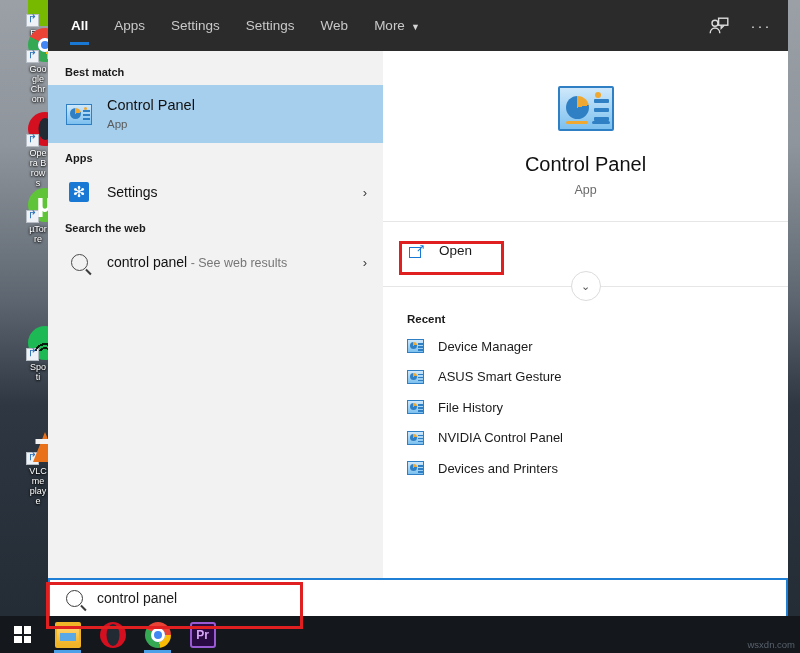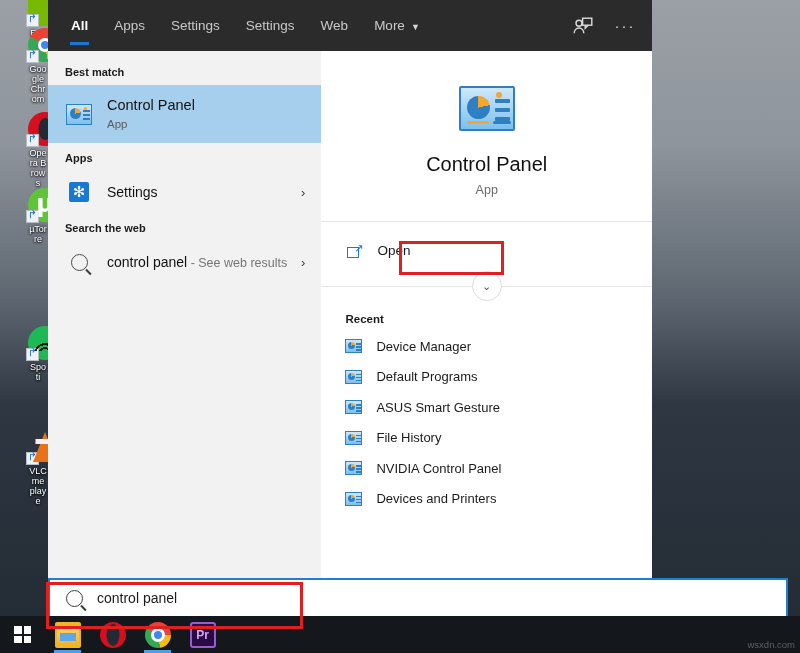--- a/index.html
+++ b/index.html
@@ -97,21 +97,21 @@
      background: linear-gradient(180deg,#ffd166,#f0b429); border-radius: 0 0 2px 2px; }
   .ic-folder::after { content:""; position:absolute; left:5px; top:11px; width:16px; height:8px;
      background: #5aa9e6; }
   .ic-pr { border: 2px solid #9a5ad4; background: #2a0a42; border-radius: 3px; }
   .ic-pr::after { content: "Pr"; position: absolute; left: 50%; top: 50%;
      transform: translate(-50%,-50%); font-size: 12px; color: #d7a5f7;
      font-family: "Liberation Sans", sans-serif; font-weight: 600; }
 
   
   #flyout {
-    position: absolute; left: 48px; top: 0; width: 604px; height: 578px;
+    position: absolute; left: 48px; top: 0; width: 740px; height: 578px;
     background: #ffffff;
   }
   #flyout-header {
     height: 51px; background: #2b2b2b;
     display: flex; align-items: center; padding: 0 14px 0 10px;
   }
   .tabs { display: flex; align-items: flex-end; height: 51px; }
   .tab {
     position: relative; height: 51px; display: flex; align-items: center;
     padding: 0 13px; color: #c9c9c9; font-size: 13.5px; cursor: default;
@@ -441,31 +441,20 @@
           </div>
           <div class="recent-row">
             <div class="ricon">
                 <div class="cp-icon cp-tiny">
                   <i class="pie"></i>
                   <i class="bar b1"></i>
                   <i class="bar b2"></i>
                   <i class="bar b3"></i>
                 </div>
               </div>
-            <div class="recent-label">Default Programs</div>
-          </div>
-          <div class="recent-row">
-            <div class="ricon">
-                <div class="cp-icon cp-tiny">
-                  <i class="pie"></i>
-                  <i class="bar b1"></i>
-                  <i class="bar b2"></i>
-                  <i class="bar b3"></i>
-                </div>
-              </div>
             <div class="recent-label">ASUS Smart Gesture</div>
           </div>
           <div class="recent-row">
             <div class="ricon">
                 <div class="cp-icon cp-tiny">
                   <i class="pie"></i>
                   <i class="bar b1"></i>
                   <i class="bar b2"></i>
                   <i class="bar b3"></i>
                 </div>

